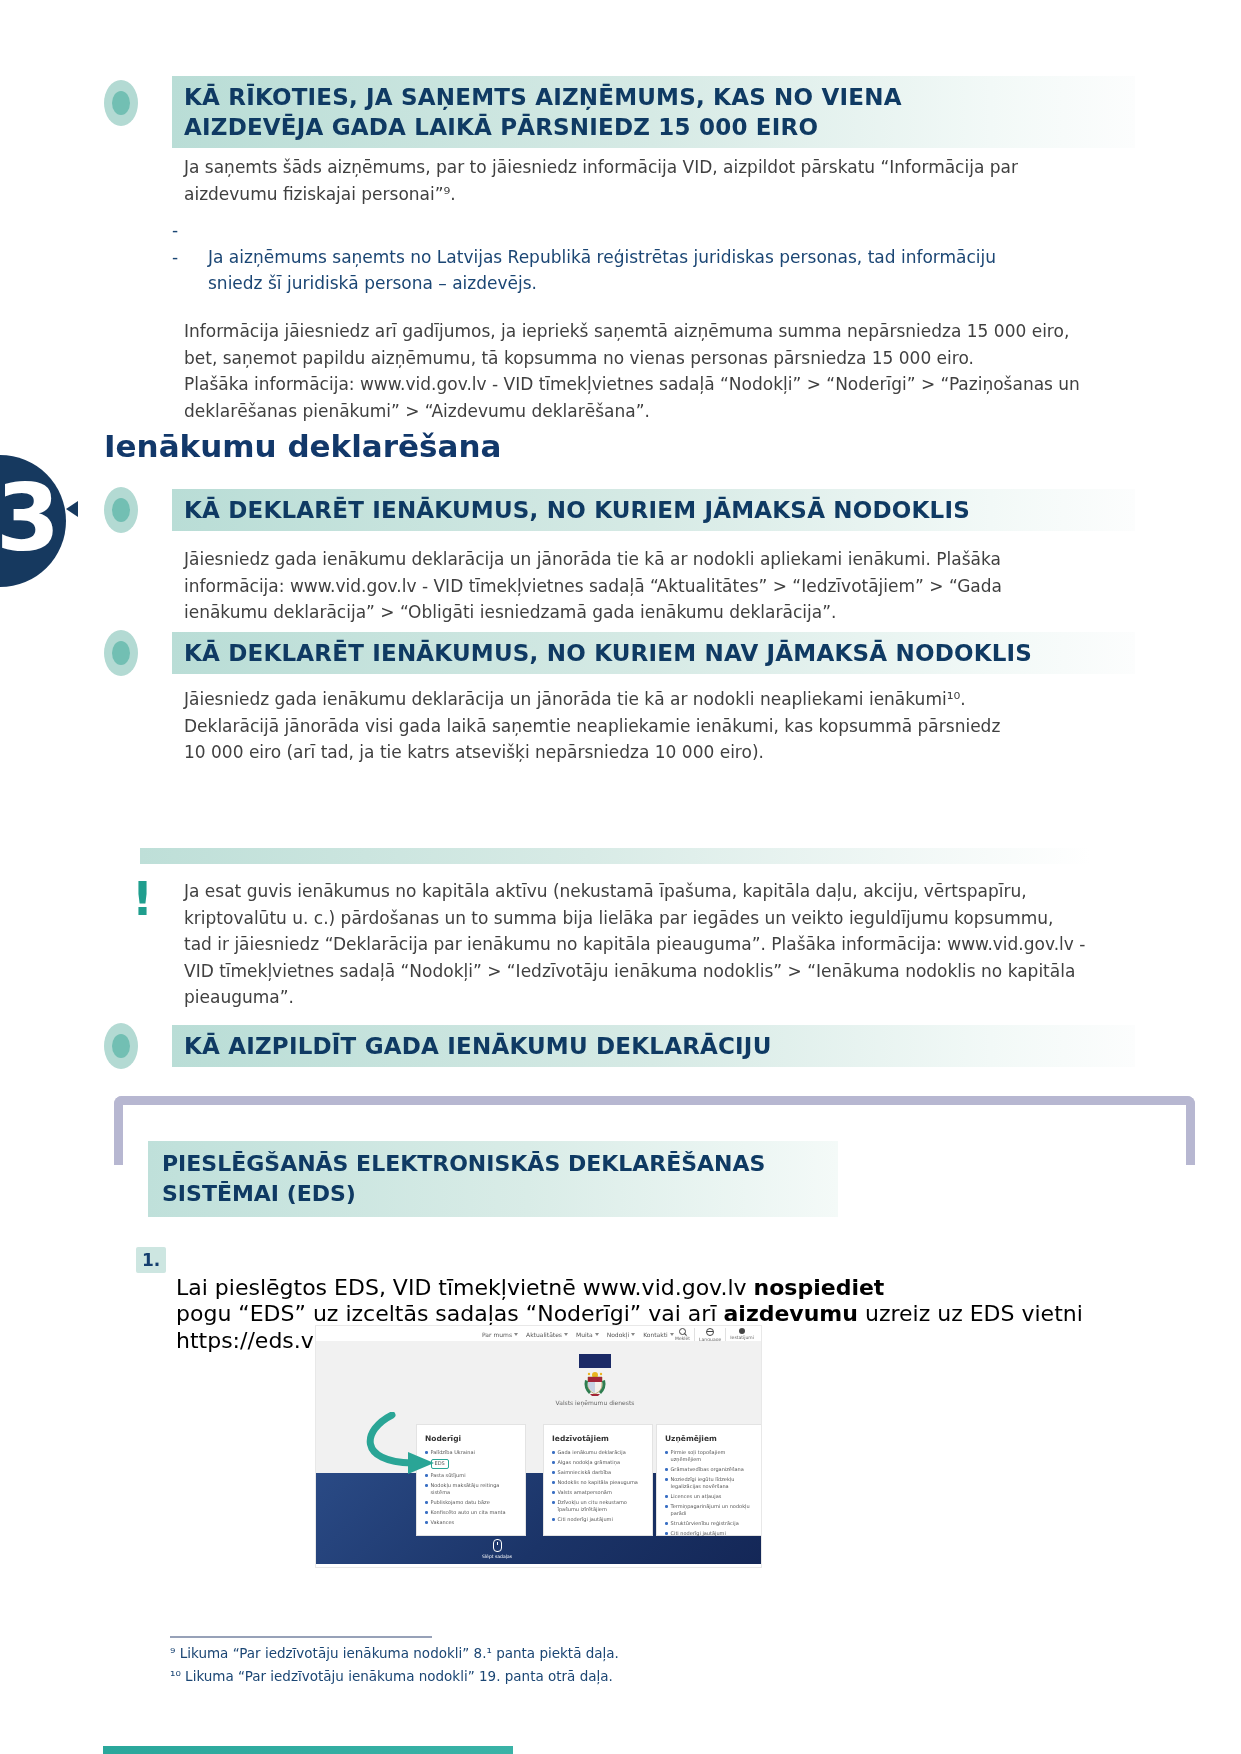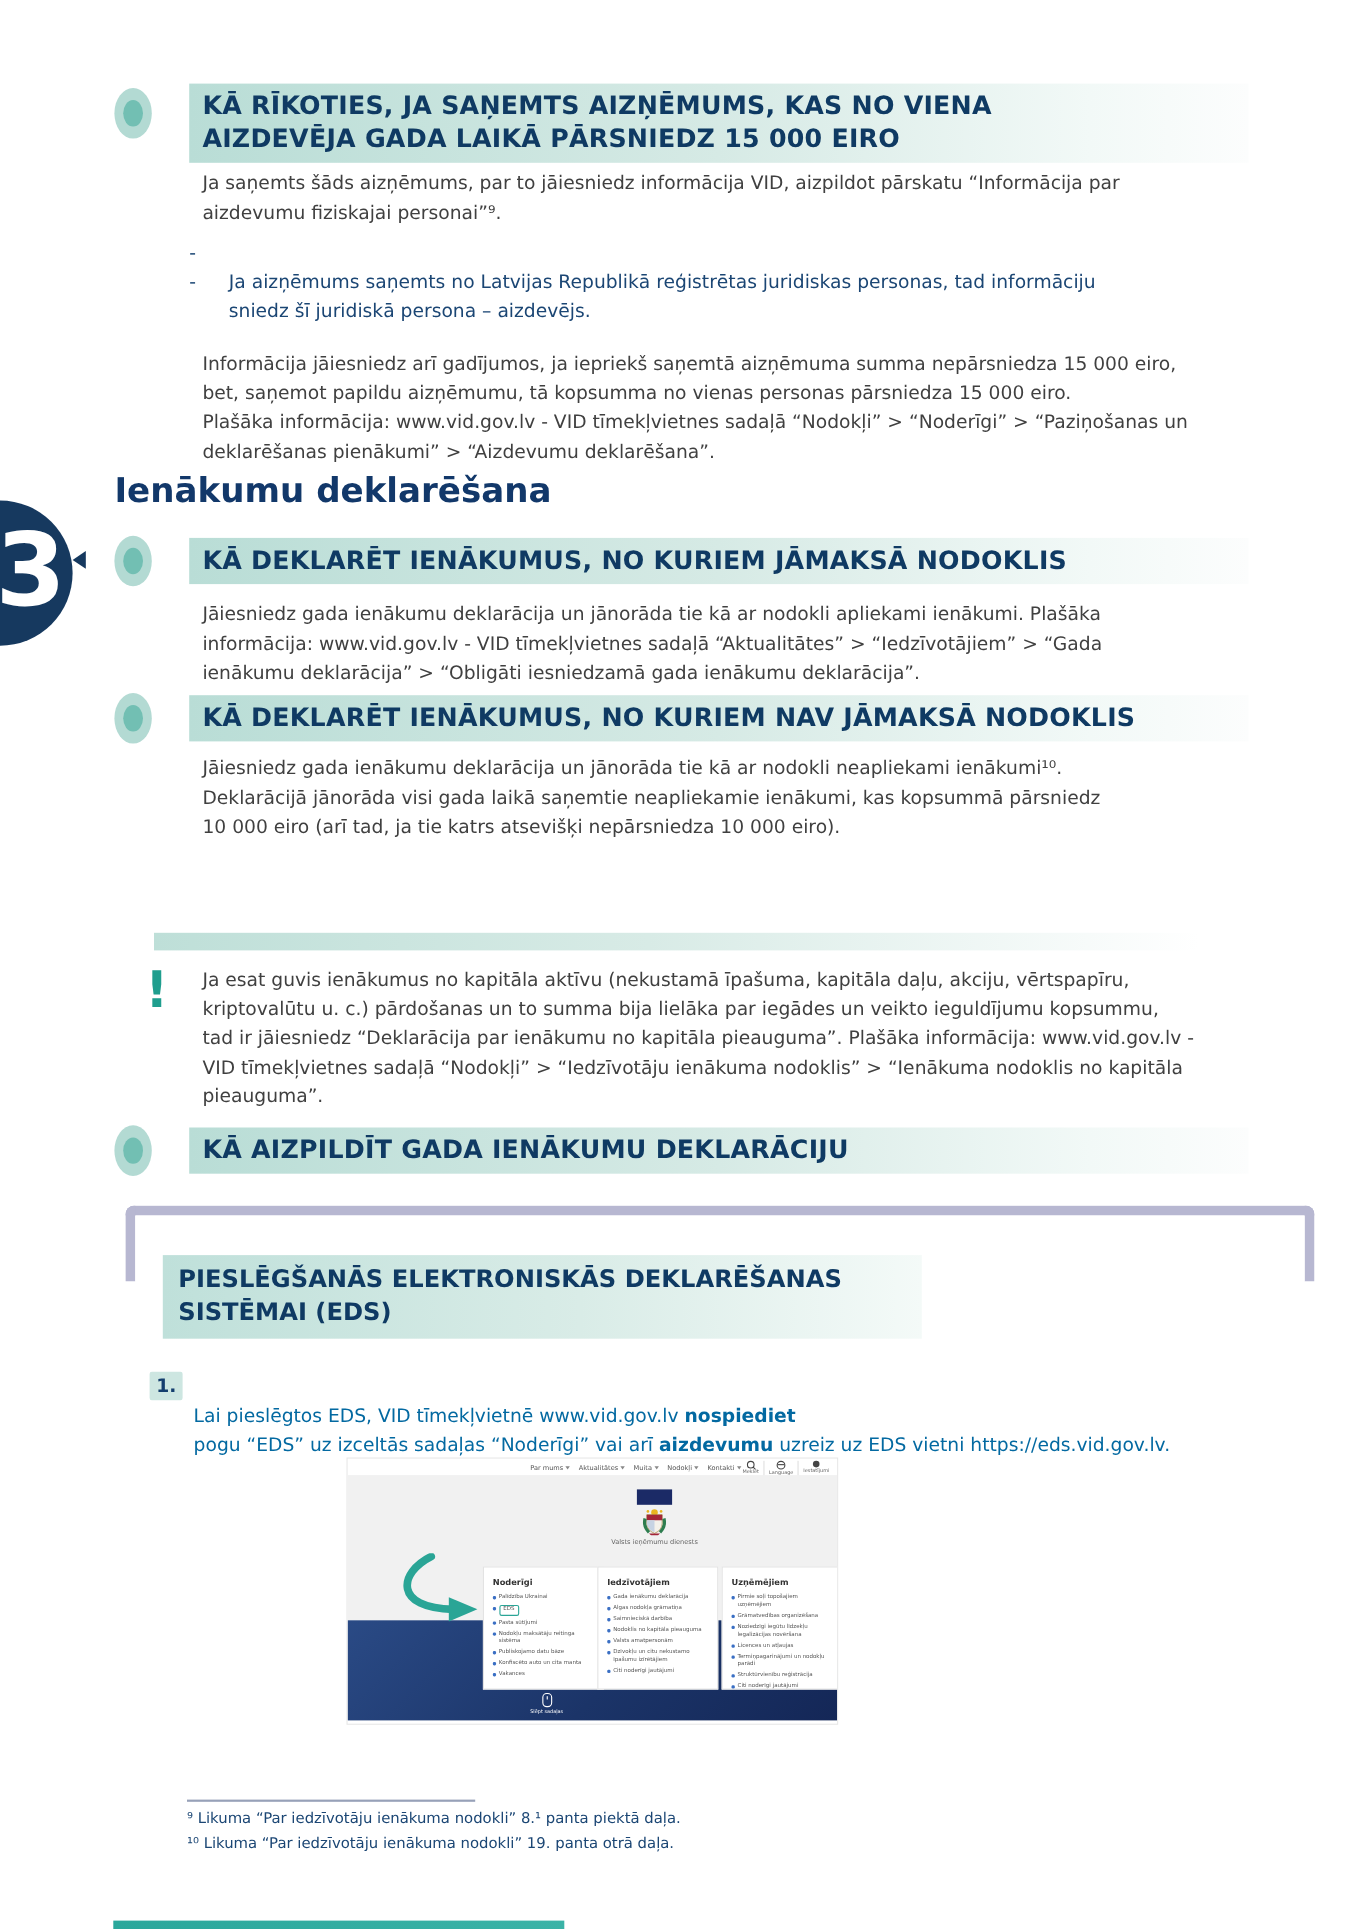--- a/index.html
+++ b/index.html
@@ -31,21 +31,21 @@
   .warn-mark{position:absolute;left:132px;top:872px;color:#1f9e8e;font-size:46px;font-weight:bold;}
   
   .bracket{position:absolute;left:114px;top:1096px;width:1063px;height:60px;
       border-top:9px solid #b7b7d1;border-left:9px solid #b7b7d1;border-right:9px solid #b7b7d1;
       border-radius:8px 8px 0 0;}
   .eds-title{position:absolute;left:148px;top:1141px;width:690px;box-sizing:border-box;
       background:linear-gradient(90deg,#bfe0da 0%,#d9ece7 55%,#f4faf8 100%);
       color:#0f3a63;font-weight:bold;font-size:22px;line-height:30px;padding:8px 14px;white-space:pre-line;}
   .step-num{position:absolute;left:136px;top:1247px;background:#cde6e1;color:#143e6e;
       font-weight:bold;font-size:17px;line-height:24px;padding:1px 6px;border-radius:2px;}
-  .step-text{position:absolute;left:176px;top:1248px;width:1010px;color:#0369a1;font-size:17px;
+  .step-text{position:absolute;left:176px;top:1248px;width:1010px;color:#000000;font-size:22px;
       line-height:26.5px;white-space:pre-line;}
   .step-text .b{font-weight:bold;}
   
   .mini-shot{position:absolute;left:315px;top:1325px;width:447px;height:243px;background:#fff;
       border:1px solid #e8e8e8;box-sizing:border-box;overflow:hidden;}
   .ms-menu{position:absolute;left:166px;top:5px;display:flex;gap:8px;font-size:6px;color:#555;white-space:nowrap;}
   .ms-menu-item{display:flex;align-items:center;gap:2px;}
   .chev{width:0;height:0;border-left:2px solid transparent;border-right:2px solid transparent;border-top:3px solid #888;}
   .ms-utils{position:absolute;right:3px;top:2px;display:flex;}
   .ms-util{display:flex;flex-direction:column;align-items:center;gap:1px;font-size:4.5px;color:#666;
@@ -211,21 +211,21 @@
     </svg>
     <div class="ms-caption">Valsts ieņēmumu dienests</div>
 
     <div class="ms-band"></div>
 
     <svg class="ms-arrow" viewBox="0 0 92 66">
       <path d="M38 3 C 8 18, 4 50, 58 51" fill="none" stroke="#2aa596" stroke-width="7" stroke-linecap="round"></path>
       <polygon points="54,40 80,51 54,62" fill="#2aa596"></polygon>
     </svg>
 
-    <div class="ms-card" style="left:123px;">
+    <div class="ms-card" style="left:100px;">
       <div class="ms-card-title">Noderīgi</div>
       <div>
           <div class="mini-item">
           <span class="mini-dot"></span>
           <span class="li-text">Palīdzība Ukrainai</span>
         </div>
           <div class="mini-item hl">
           <span class="mini-dot"></span>
           <span class="li-text">EDS</span>
         </div>

